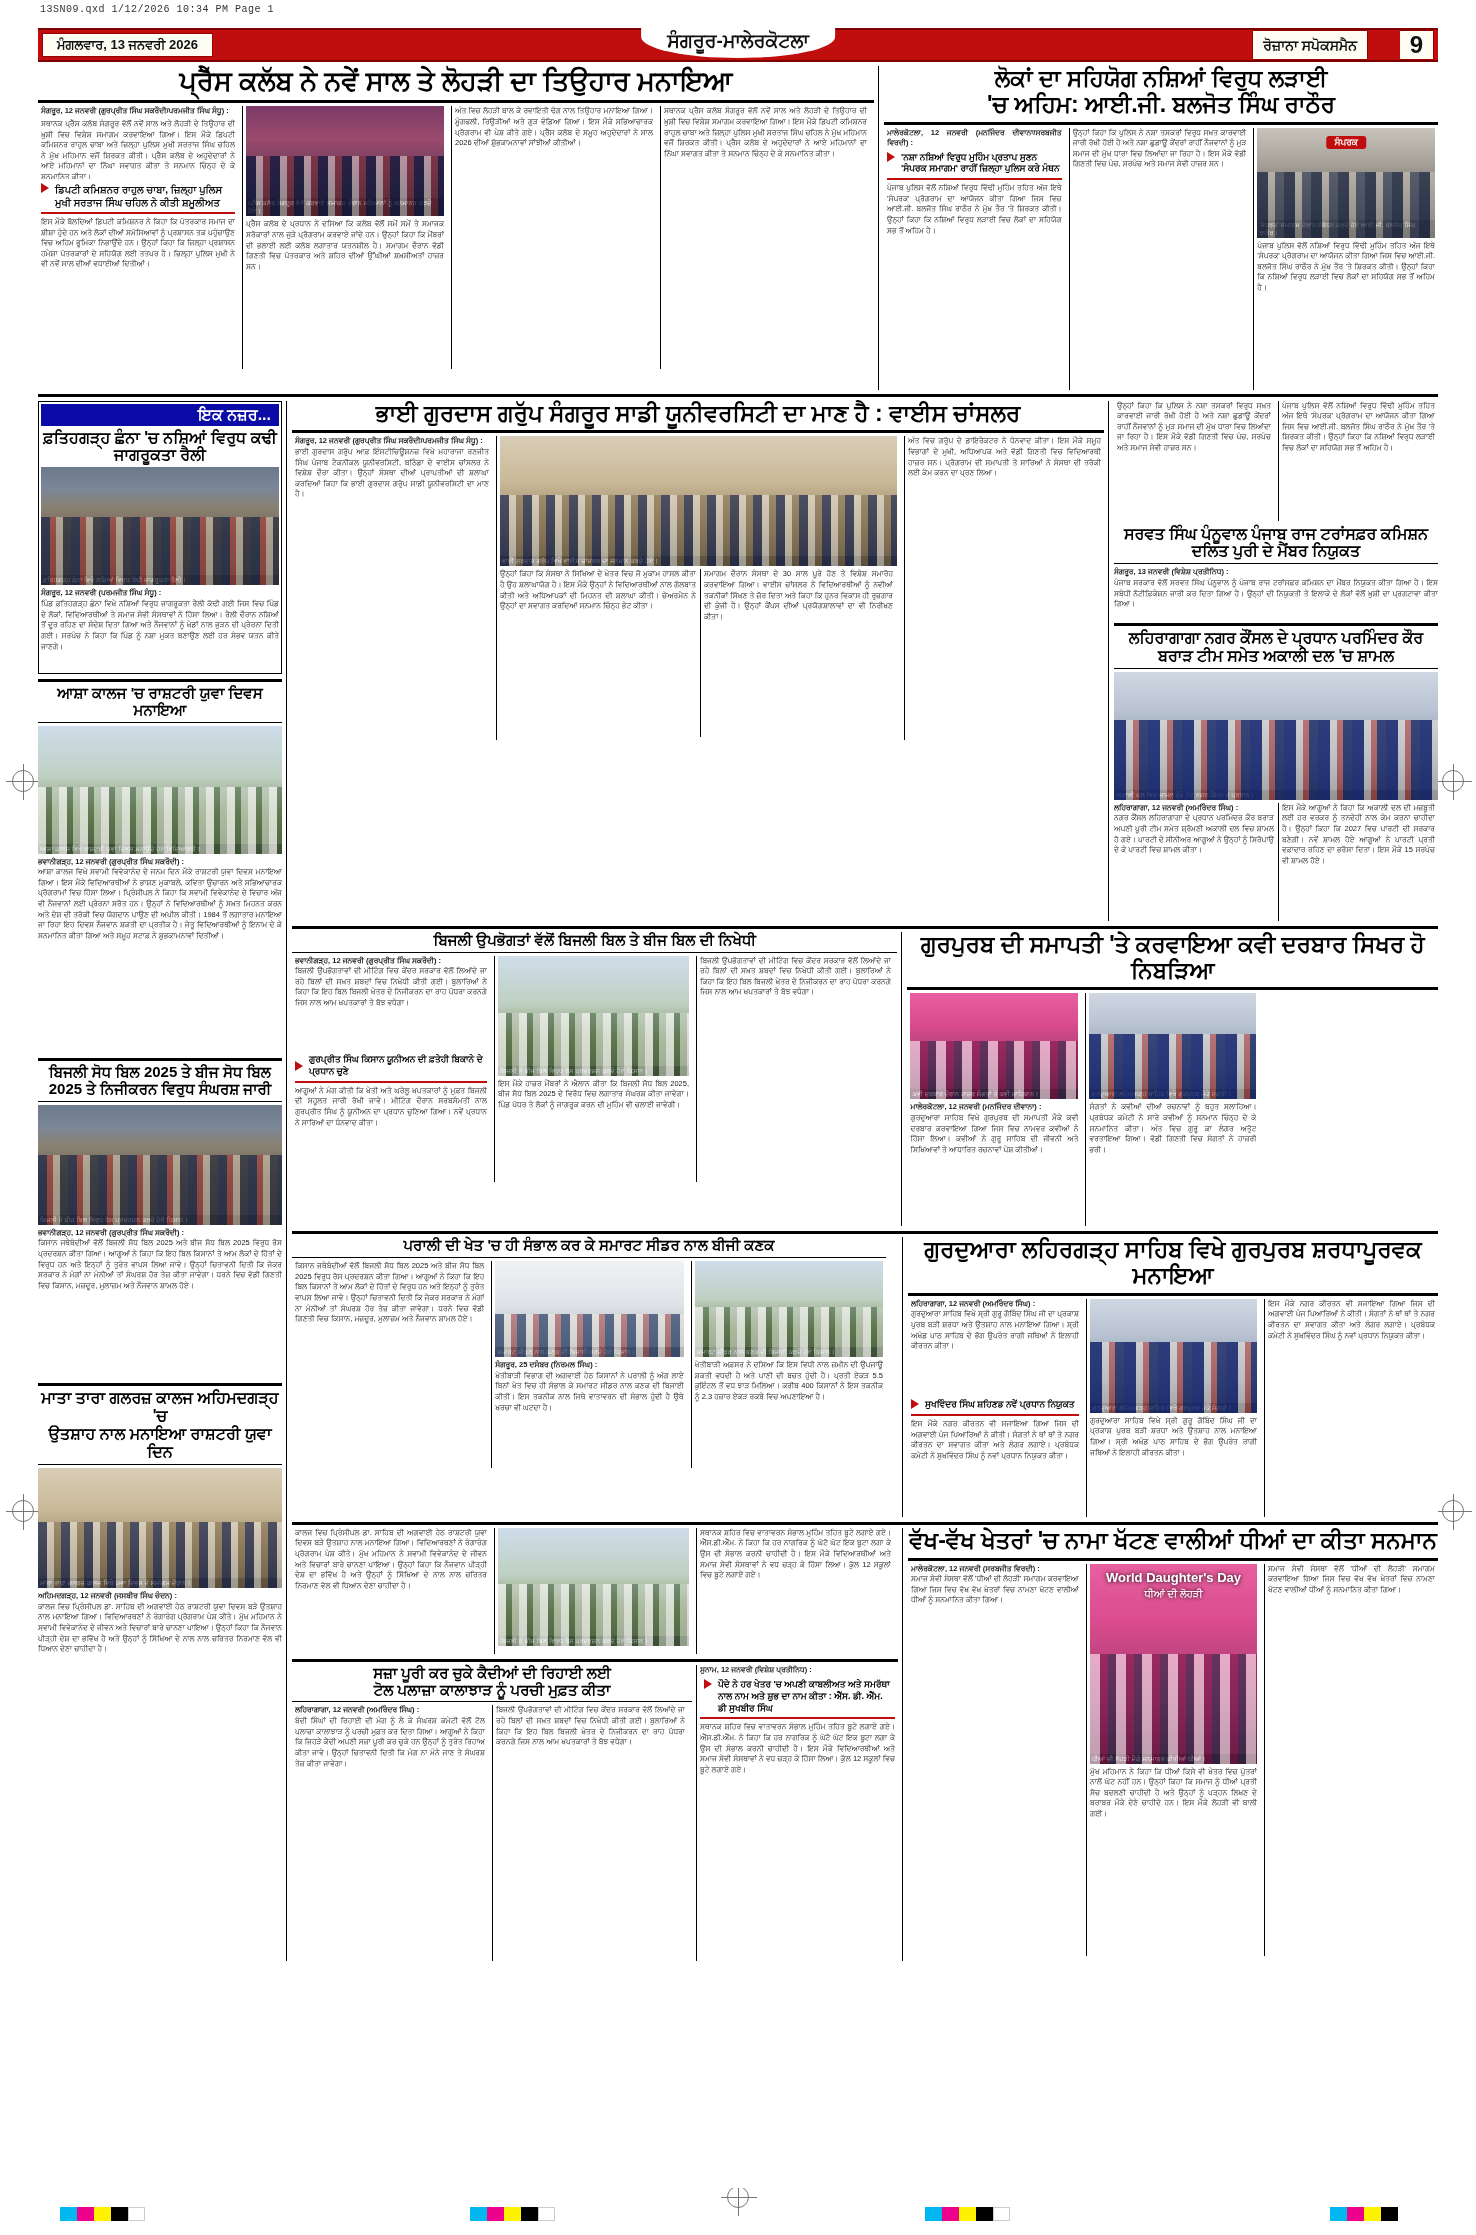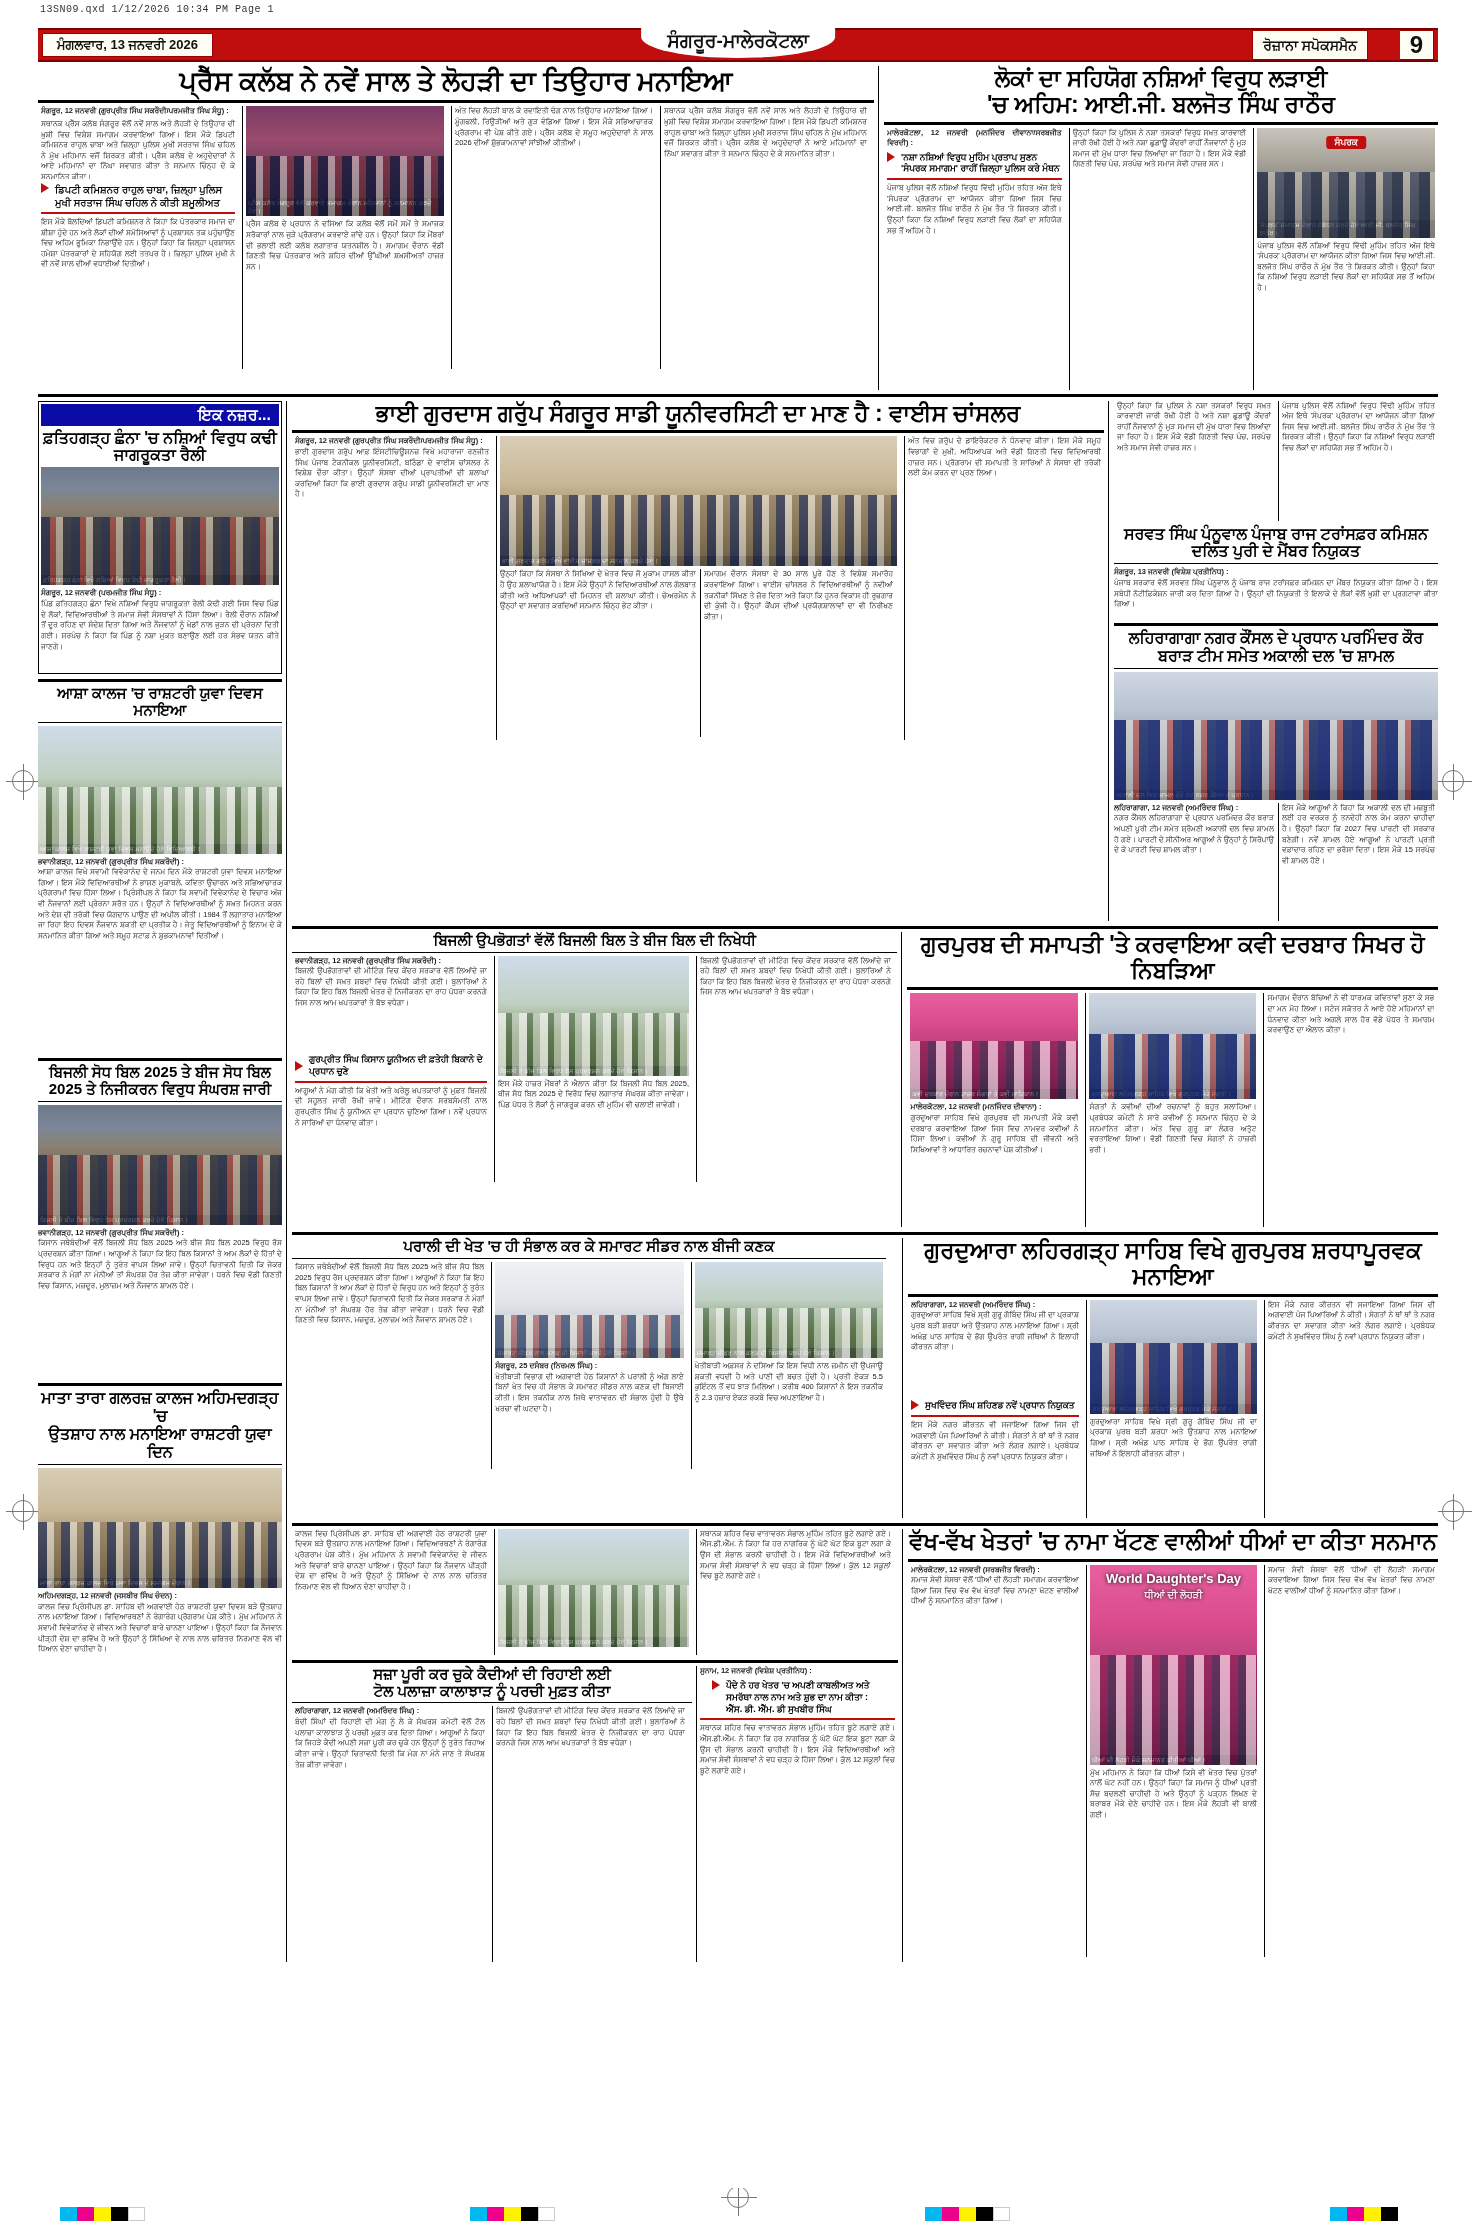--- a/index.html
+++ b/index.html
@@ -443,23 +443,20 @@
               </div>
               <div class="body-txt byline">ਮਾਲੇਰਕੋਟਲਾ, 12 ਜਨਵਰੀ (ਮਨਜਿੰਦਰ ਦੀਵਾਨਾ) :</div>
               <div class="body-txt" style="height:110px;">ਗੁਰਦੁਆਰਾ ਸਾਹਿਬ ਵਿਖੇ ਗੁਰਪੁਰਬ ਦੀ ਸਮਾਪਤੀ ਮੌਕੇ ਕਵੀ ਦਰਬਾਰ ਕਰਵਾਇਆ ਗਿਆ ਜਿਸ ਵਿਚ ਨਾਮਵਰ ਕਵੀਆਂ ਨੇ ਹਿੱਸਾ ਲਿਆ। ਕਵੀਆਂ ਨੇ ਗੁਰੂ ਸਾਹਿਬ ਦੀ ਜੀਵਨੀ ਅਤੇ ਸਿਖਿਆਵਾਂ ਤੇ ਆਧਾਰਿਤ ਰਚਨਾਵਾਂ ਪੇਸ਼ ਕੀਤੀਆਂ।</div>
             </div>
             <div style="width:174px;" class="blk col-sep">
               <div class="photo ph-turban" style="height:106px; margin-bottom:3px;">
                 <div class="cap">ਗੁਰਦੁਆਰਾ ਲਹਿਰਗੜ੍ਹ ਸਾਹਿਬ ਵਿਖੇ ਗੁਰਪੁਰਬ ਮੌਕੇ ਸੰਗਤਾਂ।</div>
               </div>
               <div class="body-txt" style="height:124px;">ਸੰਗਤਾਂ ਨੇ ਕਵੀਆਂ ਦੀਆਂ ਰਚਨਾਵਾਂ ਨੂੰ ਬਹੁਤ ਸਲਾਹਿਆ। ਪ੍ਰਬੰਧਕ ਕਮੇਟੀ ਨੇ ਸਾਰੇ ਕਵੀਆਂ ਨੂੰ ਸਨਮਾਨ ਚਿੰਨ੍ਹ ਦੇ ਕੇ ਸਨਮਾਨਿਤ ਕੀਤਾ। ਅੰਤ ਵਿਚ ਗੁਰੂ ਕਾ ਲੰਗਰ ਅਤੁੱਟ ਵਰਤਾਇਆ ਗਿਆ। ਵੱਡੀ ਗਿਣਤੀ ਵਿਚ ਸੰਗਤਾਂ ਨੇ ਹਾਜ਼ਰੀ ਭਰੀ।</div>
             </div>
-            <div style="width:174px;" class="blk col-sep">
-              <div class="body-txt" style="height:234px;">ਸਮਾਗਮ ਦੌਰਾਨ ਬੱਚਿਆਂ ਨੇ ਵੀ ਧਾਰਮਕ ਕਵਿਤਾਵਾਂ ਸੁਣਾ ਕੇ ਸਭ ਦਾ ਮਨ ਮੋਹ ਲਿਆ। ਸਟੇਜ ਸਕੱਤਰ ਨੇ ਆਏ ਹੋਏ ਮਹਿਮਾਨਾਂ ਦਾ ਧੰਨਵਾਦ ਕੀਤਾ ਅਤੇ ਅਗਲੇ ਸਾਲ ਹੋਰ ਵੱਡੇ ਪੱਧਰ ਤੇ ਸਮਾਗਮ ਕਰਵਾਉਣ ਦਾ ਐਲਾਨ ਕੀਤਾ।</div>
-            </div>
           </div>
         </div>
       </div>
 
       <div class="rule-thick" style="margin:5px 0 3px;"></div>
 
       <div style="display:flex;">
 
         <div style="width:610px; padding-right:16px;">
           <div class="hl hl-md">ਪਰਾਲੀ ਦੀ ਖੇਤ 'ਚ ਹੀ ਸੰਭਾਲ ਕਰ ਕੇ ਸਮਾਰਟ ਸੀਡਰ ਨਾਲ ਬੀਜੀ ਕਣਕ</div>
@@ -541,21 +538,21 @@
                   <div class="body-txt byline">ਲਹਿਰਾਗਾਗਾ, 12 ਜਨਵਰੀ (ਅਮਰਿੰਦਰ ਸਿੰਘ) :</div>
                   <div class="body-txt" style="height:240px;">ਬੰਦੀ ਸਿੰਘਾਂ ਦੀ ਰਿਹਾਈ ਦੀ ਮੰਗ ਨੂੰ ਲੈ ਕੇ ਸੰਘਰਸ਼ ਕਮੇਟੀ ਵੱਲੋਂ ਟੋਲ ਪਲਾਜ਼ਾ ਕਾਲਾਝਾੜ ਨੂੰ ਪਰਚੀ ਮੁਫ਼ਤ ਕਰ ਦਿਤਾ ਗਿਆ। ਆਗੂਆਂ ਨੇ ਕਿਹਾ ਕਿ ਜਿਹੜੇ ਕੈਦੀ ਅਪਣੀ ਸਜ਼ਾ ਪੂਰੀ ਕਰ ਚੁਕੇ ਹਨ ਉਨ੍ਹਾਂ ਨੂੰ ਤੁਰੰਤ ਰਿਹਾਅ ਕੀਤਾ ਜਾਵੇ। ਉਨ੍ਹਾਂ ਚਿਤਾਵਨੀ ਦਿਤੀ ਕਿ ਮੰਗ ਨਾ ਮੰਨੇ ਜਾਣ ਤੇ ਸੰਘਰਸ਼ ਤੇਜ਼ ਕੀਤਾ ਜਾਵੇਗਾ।</div>
                 </div>
                 <div style="width:196px;" class="blk col-sep">
                   <div class="body-txt" style="height:256px;">ਬਿਜਲੀ ਉਪਭੋਗਤਾਵਾਂ ਦੀ ਮੀਟਿੰਗ ਵਿਚ ਕੇਂਦਰ ਸਰਕਾਰ ਵੱਲੋਂ ਲਿਆਂਦੇ ਜਾ ਰਹੇ ਬਿਲਾਂ ਦੀ ਸਖ਼ਤ ਸ਼ਬਦਾਂ ਵਿਚ ਨਿਖੇਧੀ ਕੀਤੀ ਗਈ। ਬੁਲਾਰਿਆਂ ਨੇ ਕਿਹਾ ਕਿ ਇਹ ਬਿਲ ਬਿਜਲੀ ਖੇਤਰ ਦੇ ਨਿਜੀਕਰਨ ਦਾ ਰਾਹ ਪੱਧਰਾ ਕਰਨਗੇ ਜਿਸ ਨਾਲ ਆਮ ਖਪਤਕਾਰਾਂ ਤੇ ਬੋਝ ਵਧੇਗਾ।</div>
                 </div>
               </div>
             </div>
             <div style="width:202px;" class="blk col-sep">
               <div class="body-txt byline">ਸੁਨਾਮ, 12 ਜਨਵਰੀ (ਵਿਸ਼ੇਸ਼ ਪ੍ਰਤੀਨਿਧ) :</div>
-              <div style="display:flex; align-items:flex-start; gap:3px; margin:4px 12px 3px;">
+              <div style="display:flex; align-items:flex-start; gap:3px; margin:4px 4px 3px;">
                 <span class="arrow-red"></span>
                 <div style="font-size:9px; font-weight:bold; line-height:1.3;">ਪੌਦੇ ਨੇ ਹਰ ਖੇਤਰ 'ਚ ਅਪਣੀ ਕਾਬਲੀਅਤ ਅਤੇ ਸਮਰੱਥਾ ਨਾਲ ਨਾਮ ਅਤੇ ਸ਼ੁਭ ਦਾ ਨਾਮ ਕੀਤਾ : ਐੱਸ. ਡੀ. ਐੱਮ. ਡੀ ਸੁਖਬੀਰ ਸਿੰਘ</div>
               </div>
               <div class="rule-red" style="margin-bottom:3px;"></div>
               <div class="body-txt" style="height:172px;">ਸਥਾਨਕ ਸ਼ਹਿਰ ਵਿਚ ਵਾਤਾਵਰਨ ਸੰਭਾਲ ਮੁਹਿੰਮ ਤਹਿਤ ਬੂਟੇ ਲਗਾਏ ਗਏ। ਐੱਸ.ਡੀ.ਐੱਮ. ਨੇ ਕਿਹਾ ਕਿ ਹਰ ਨਾਗਰਿਕ ਨੂੰ ਘੱਟੋ ਘੱਟ ਇਕ ਬੂਟਾ ਲਗਾ ਕੇ ਉਸ ਦੀ ਸੰਭਾਲ ਕਰਨੀ ਚਾਹੀਦੀ ਹੈ। ਇਸ ਮੌਕੇ ਵਿਦਿਆਰਥੀਆਂ ਅਤੇ ਸਮਾਜ ਸੇਵੀ ਸੰਸਥਾਵਾਂ ਨੇ ਵਧ ਚੜ੍ਹ ਕੇ ਹਿੱਸਾ ਲਿਆ। ਕੁੱਲ 12 ਸਕੂਲਾਂ ਵਿਚ ਬੂਟੇ ਲਗਾਏ ਗਏ।</div>
             </div>
           </div>
         </div>
 
         <div style="width:537px; border-left:1px solid #000; padding-left:5px;">

